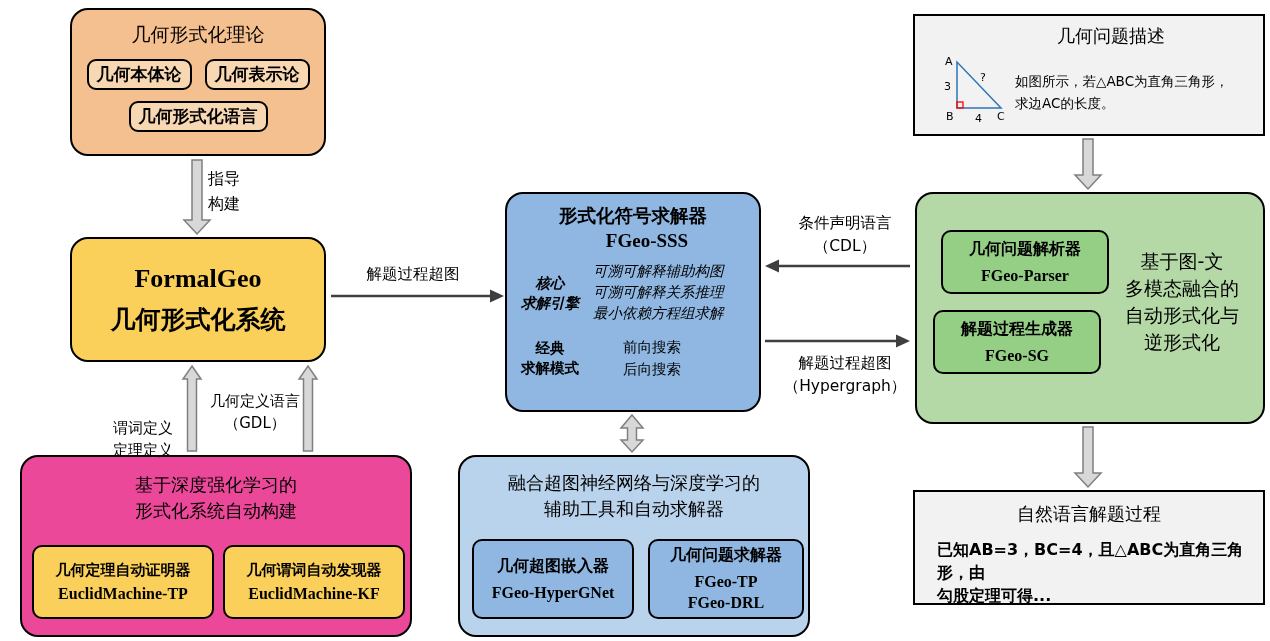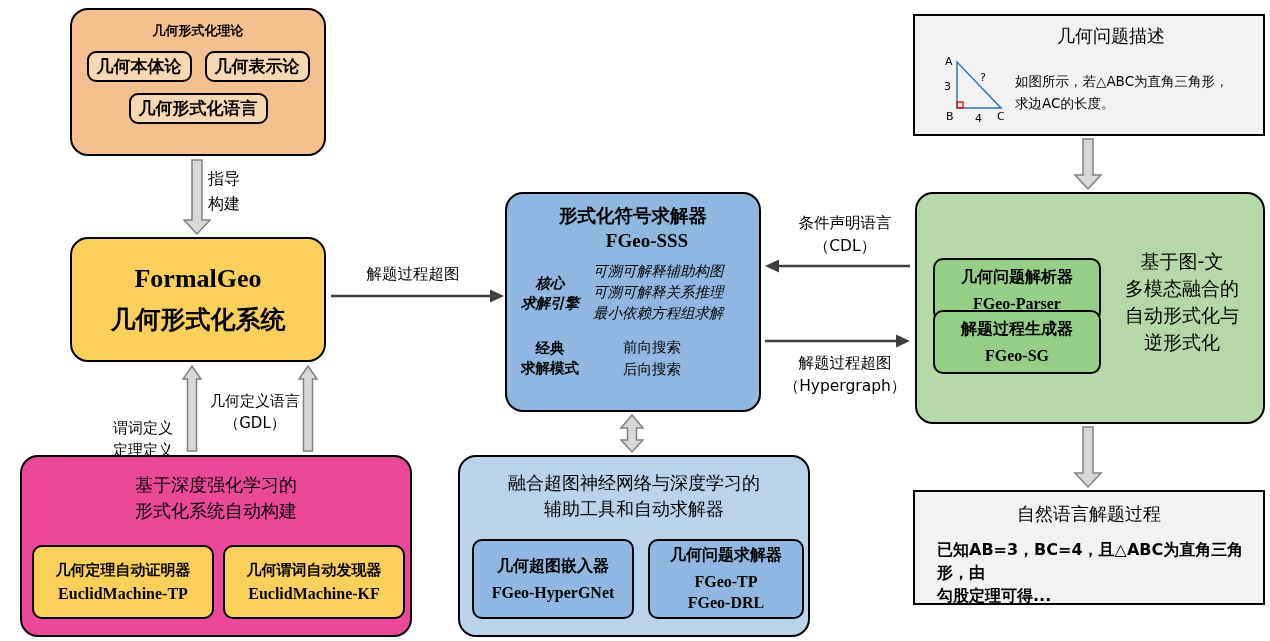--- a/index.html
+++ b/index.html
@@ -12,21 +12,21 @@
   .thin-arrow line{stroke:#3f3f3f;stroke-width:2.4;}
   .thin-arrow polygon{fill:#3f3f3f;stroke:none;}
   .box{position:absolute;box-sizing:border-box;border:2.5px solid #000;z-index:2;}
   .rounded{border-radius:18px;}
   .preline{white-space:pre-line;}
   .serif{font-family:"Liberation Serif","DejaVu Serif",serif;}
   .arrow-label{position:absolute;z-index:3;white-space:pre-line;}
 
   
   .theory{left:70px;top:8px;width:256px;height:148px;background:#F5C08F;display:flex;flex-direction:column;align-items:center;}
-  .theory-title{margin-top:12px;font-size:13px;font-weight:700;}
+  .theory-title{margin-top:12px;font-size:19px;font-weight:400;}
   .theory-row{display:flex;justify-content:center;gap:13px;margin-top:11px;}
   .pill{background:#F8D7B3;border:2px solid #000;border-radius:9px;padding:2px 8px;font-size:17px;font-weight:700;}
 
   
   .formalgeo{left:70px;top:237px;width:256px;height:125px;background:#FBD05A;display:flex;flex-direction:column;align-items:center;justify-content:center;gap:9px;}
   .fg-name{font-size:26px;font-weight:700;}
   .fg-title{font-size:25px;font-weight:700;}
 
   
   .drl{left:20px;top:455px;width:392px;height:182px;background:#ec4899;}
@@ -53,21 +53,21 @@
   .nn-title{margin-top:13px;text-align:center;font-size:18px;line-height:26px;}
   .bluesub{background:#8FB7E1;}
   .embedder{left:12px;top:82px;width:162px;height:80px;}
   .solver{left:188px;top:82px;width:156px;height:80px;}
   .sub-label-lg{font-size:16px;font-weight:700;}
   .sub-name-lg{font-size:16px;font-weight:700;text-align:center;line-height:21px;}
 
   
   .multimodal{left:915px;top:192px;width:350px;height:232px;background:#B4D8A6;}
   .greensub{background:#95CE85;}
-  .parser{left:16px;top:36px;width:168px;height:64px;margin-top:28px;}
+  .parser{left:24px;top:36px;width:168px;height:64px;}
   .sg{left:16px;top:116px;width:168px;height:64px;}
   .mm-side{position:absolute;left:192px;top:54px;width:146px;text-align:center;font-size:19px;line-height:27px;}
 
   
   .grayb{background:#F2F2F2;border:2px solid #000;border-radius:0;}
   .problem{left:913px;top:14px;width:352px;height:122px;}
   .problem-title{margin-top:8px;text-align:center;font-size:18px;margin-left:44px;}
   .tri-figure{position:absolute;left:22px;top:34px;}
   .tri-figure text{font-size:11px;fill:#000;font-family:"DejaVu Sans",sans-serif;}
   .tri-line{fill:none;stroke:#2E75B6;stroke-width:1.5;}

